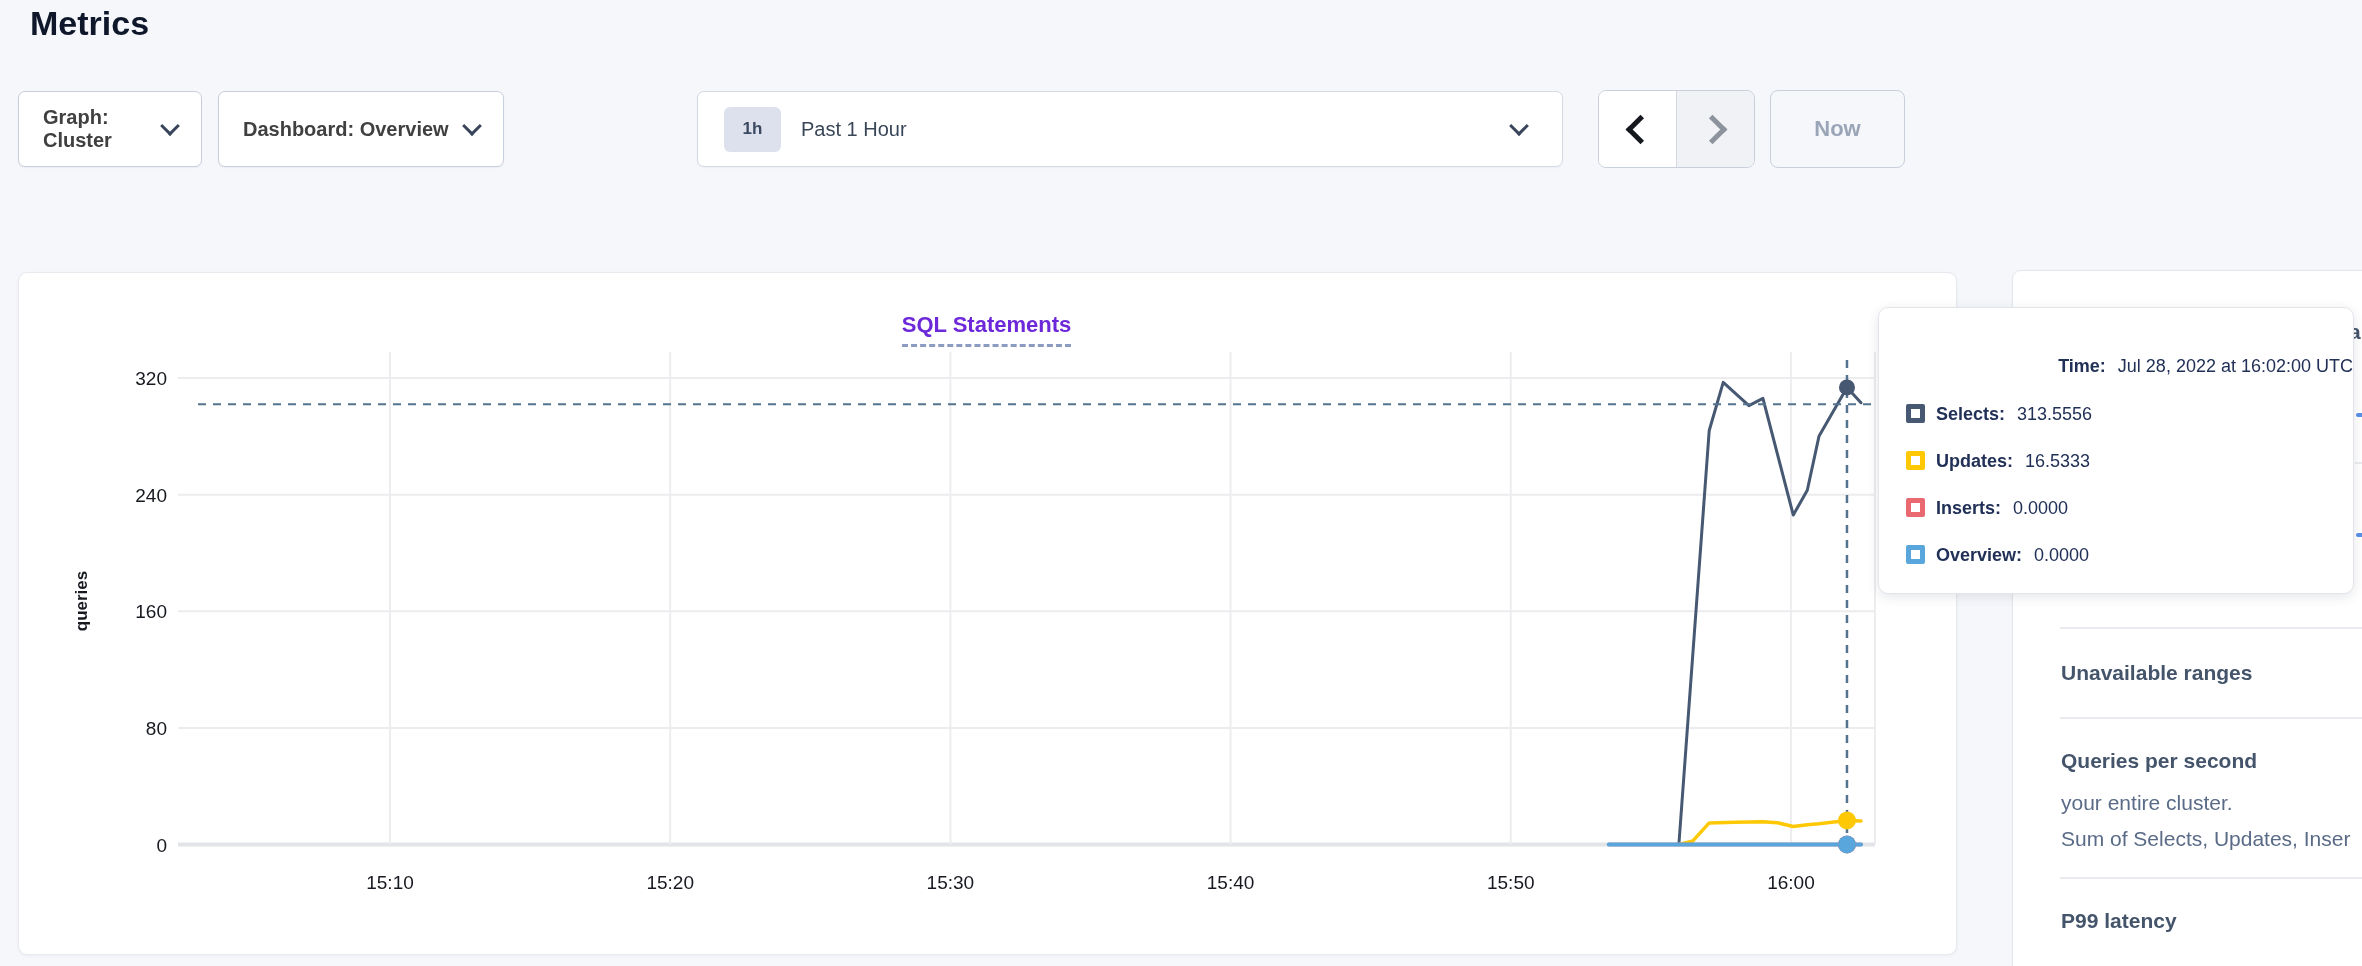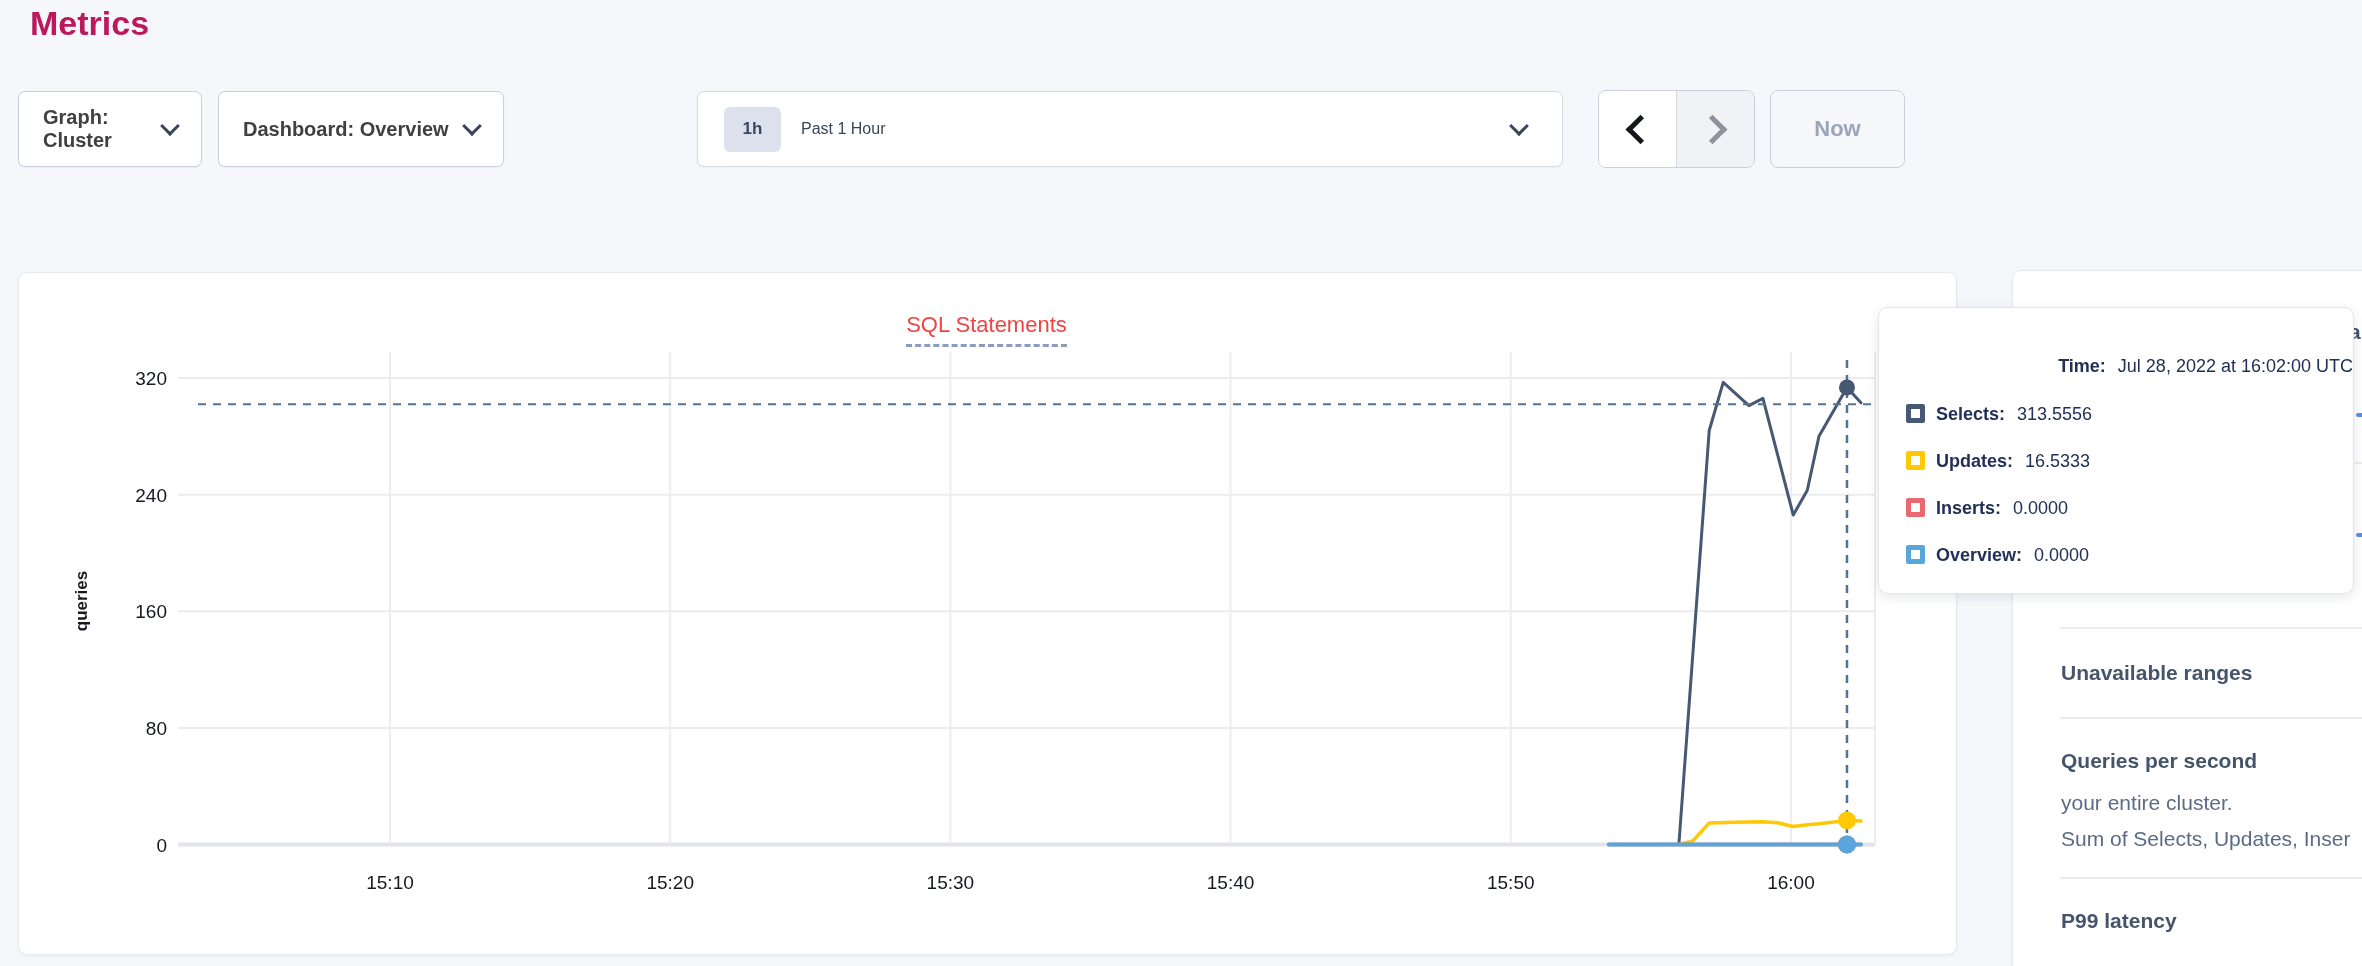--- a/index.html
+++ b/index.html
@@ -1,46 +1,46 @@
 <!DOCTYPE html>
 <html><head>
 <meta charset="utf-8">
 <style>
   html,body{margin:0;padding:0;}
   body{font-family:"Liberation Sans",sans-serif;background:#f5f7fb;}
   .page{position:relative;width:2362px;height:966px;overflow:hidden;background:#f5f7fb;}
 
-  .page-title{position:absolute;left:30px;top:4px;font-size:34px;font-weight:700;color:#be185d;}
+  .page-title{position:absolute;left:30px;top:4px;font-size:34px;font-weight:700;color:#0f172a;}
 
   
   .dd{position:absolute;top:91px;height:76px;background:#fff;border:1px solid #c9cfdc;border-radius:7px;
       display:flex;align-items:center;justify-content:space-between;padding:0 24px;box-sizing:border-box;
       font-size:20px;font-weight:700;color:#404040;cursor:pointer;box-shadow:0 1px 2px rgba(60,70,90,.06);}
   .chev{width:11px;height:11px;border-right:3px solid #39455a;border-bottom:3px solid #39455a;
         transform:rotate(45deg);margin-top:-7px;flex:0 0 auto;}
   .timepicker{position:absolute;left:697px;top:91px;width:866px;height:76px;background:#fff;border:1px solid #d4d9e2;
       border-radius:7px;display:flex;align-items:center;padding:0 36px 0 26px;box-sizing:border-box;cursor:pointer;
       box-shadow:0 1px 2px rgba(60,70,90,.05);}
   .time-badge{background:#dde1ee;border-radius:6px;width:57px;height:45px;display:flex;align-items:center;
       justify-content:center;font-size:17px;font-weight:700;color:#3c4a61;}
-  .time-label{margin-left:20px;font-size:16px;font-weight:400;color:#394657;flex:1;}
+  .time-label{margin-left:20px;font-size:20px;font-weight:400;color:#394657;flex:1;}
   .pager{position:absolute;left:1598px;top:90px;width:157px;height:78px;border:1px solid #c9cfdc;border-radius:8px;
       display:flex;overflow:hidden;background:#fff;box-sizing:border-box;}
   .pager button{flex:1;border:none;background:#fff;display:flex;align-items:center;justify-content:center;cursor:pointer;padding:0;}
   .pager button + button{border-left:1px solid #d4d8e0;background:#f1f2f5;}
   .chev-left{width:16px;height:16px;border-left:5px solid #15181d;border-bottom:5px solid #15181d;transform:rotate(45deg);margin-left:6px;}
   .chev-right{width:16px;height:16px;border-right:5px solid #8d939c;border-bottom:5px solid #8d939c;transform:rotate(-45deg);margin-right:6px;}
   .now-btn{position:absolute;left:1770px;top:90px;width:135px;height:78px;background:transparent;border:1px solid #c9cfdc;
       border-radius:8px;font-family:"Liberation Sans",sans-serif;font-size:22px;font-weight:600;color:#9aa5b8;cursor:default;}
 
   
   .chart-card{position:absolute;left:18px;top:272px;width:1937px;height:681px;background:#fff;border:1px solid #e7e9ee;
       border-radius:9px;box-shadow:0 1px 3px rgba(60,70,90,.06);}
   .chart-title-wrap{position:absolute;left:18px;top:312px;width:1937px;text-align:center;}
-  .chart-title{display:inline-block;font-size:22px;font-weight:400;color:#ef4444;
+  .chart-title{display:inline-block;font-size:22px;font-weight:700;color:#6d28d9;
       border-bottom:3px dashed #8b9cc0;padding-bottom:6px;cursor:help;}
 
   .sidebar-card{position:absolute;left:2012px;top:270px;width:420px;height:780px;background:#fff;
       border:1px solid #e5e7ec;border-radius:9px;box-shadow:0 1px 3px rgba(60,70,90,.05);}
   .sb-divider{position:absolute;left:2060px;width:302px;height:2px;background:#e9ebee;}
   .sb-title{position:absolute;left:2061px;font-size:21px;font-weight:700;color:#44546b;white-space:nowrap;}
   .sb-desc{position:absolute;left:2061px;font-size:21px;font-weight:400;color:#5a6b87;line-height:36px;white-space:nowrap;}
   .sb-frag-text{position:absolute;left:2349px;top:320px;font-size:21px;font-weight:700;color:#44546b;}
   .sb-frag-blue{position:absolute;left:2356px;width:8px;height:4px;background:#5b8fe6;border-radius:2px;}
   .sb-frag-divider{position:absolute;left:2355px;top:462px;width:7px;height:2px;background:#e9ebee;}

